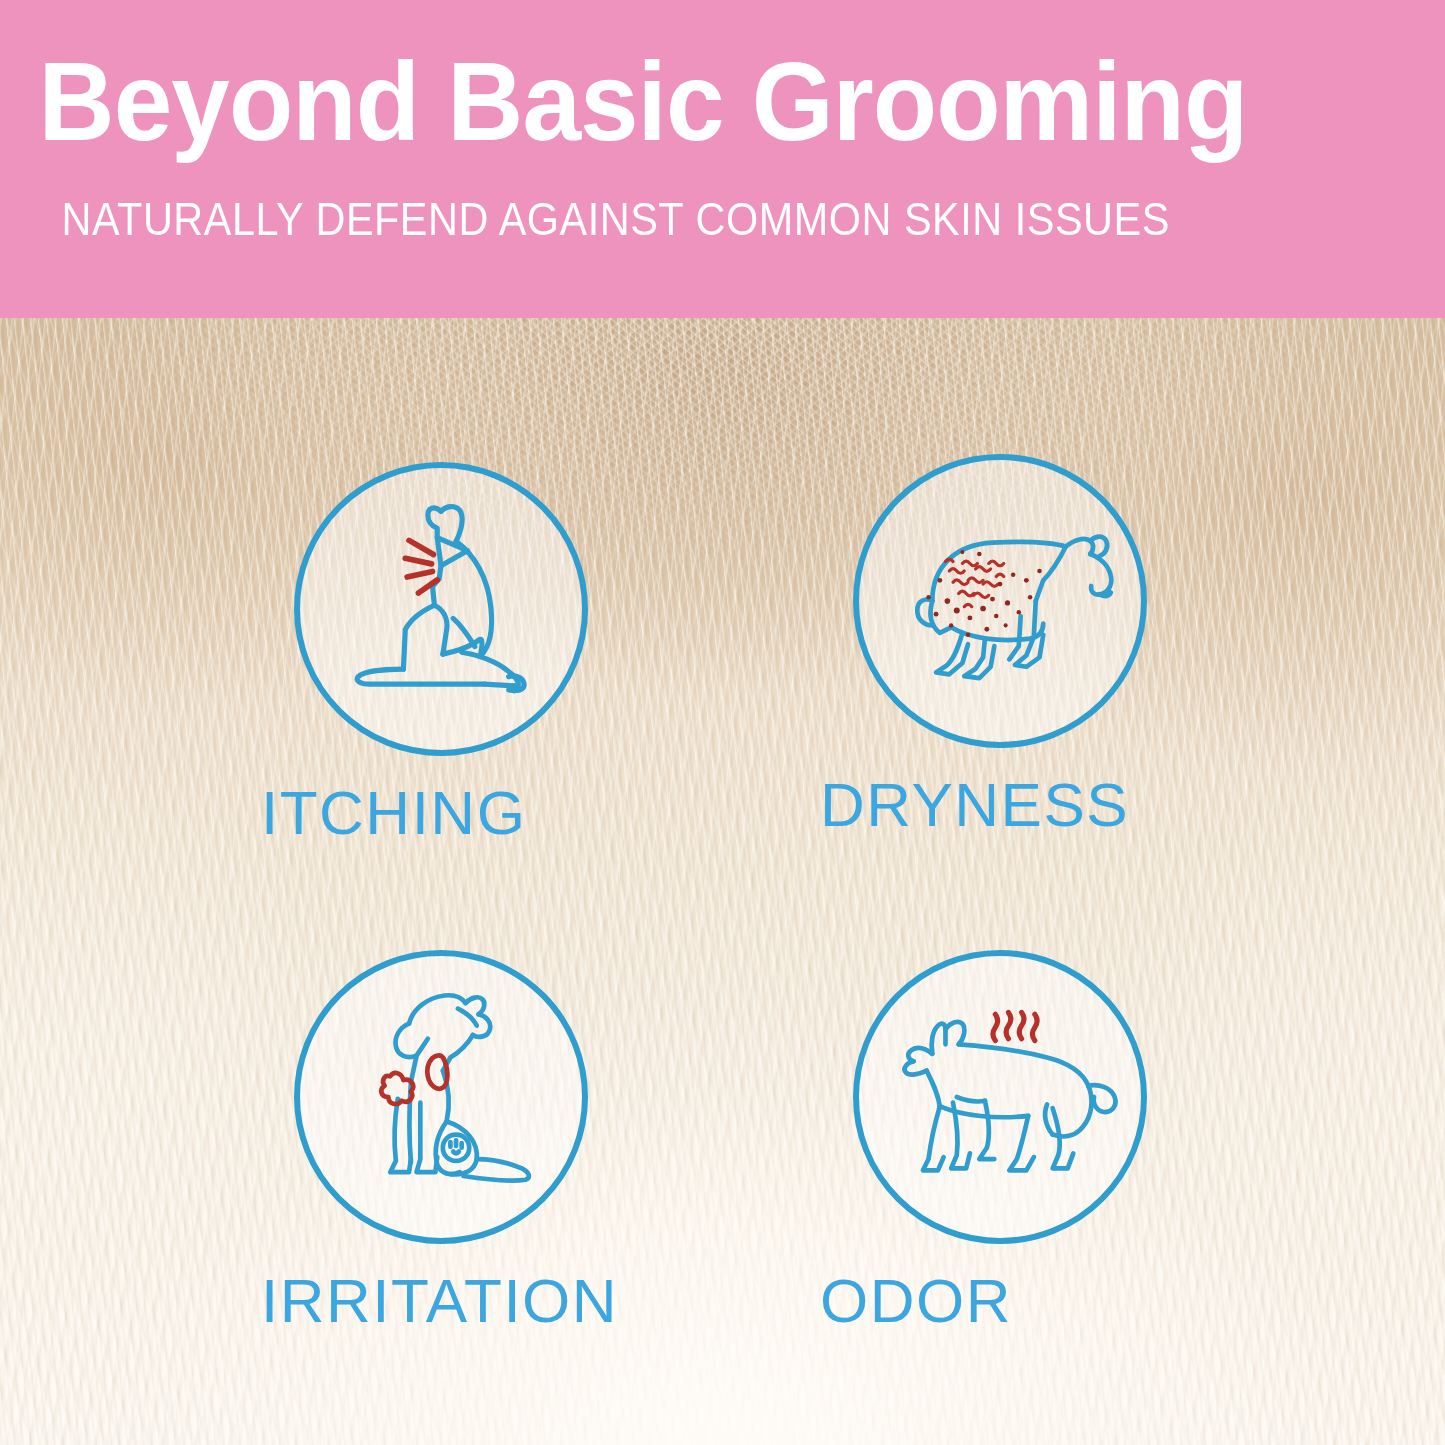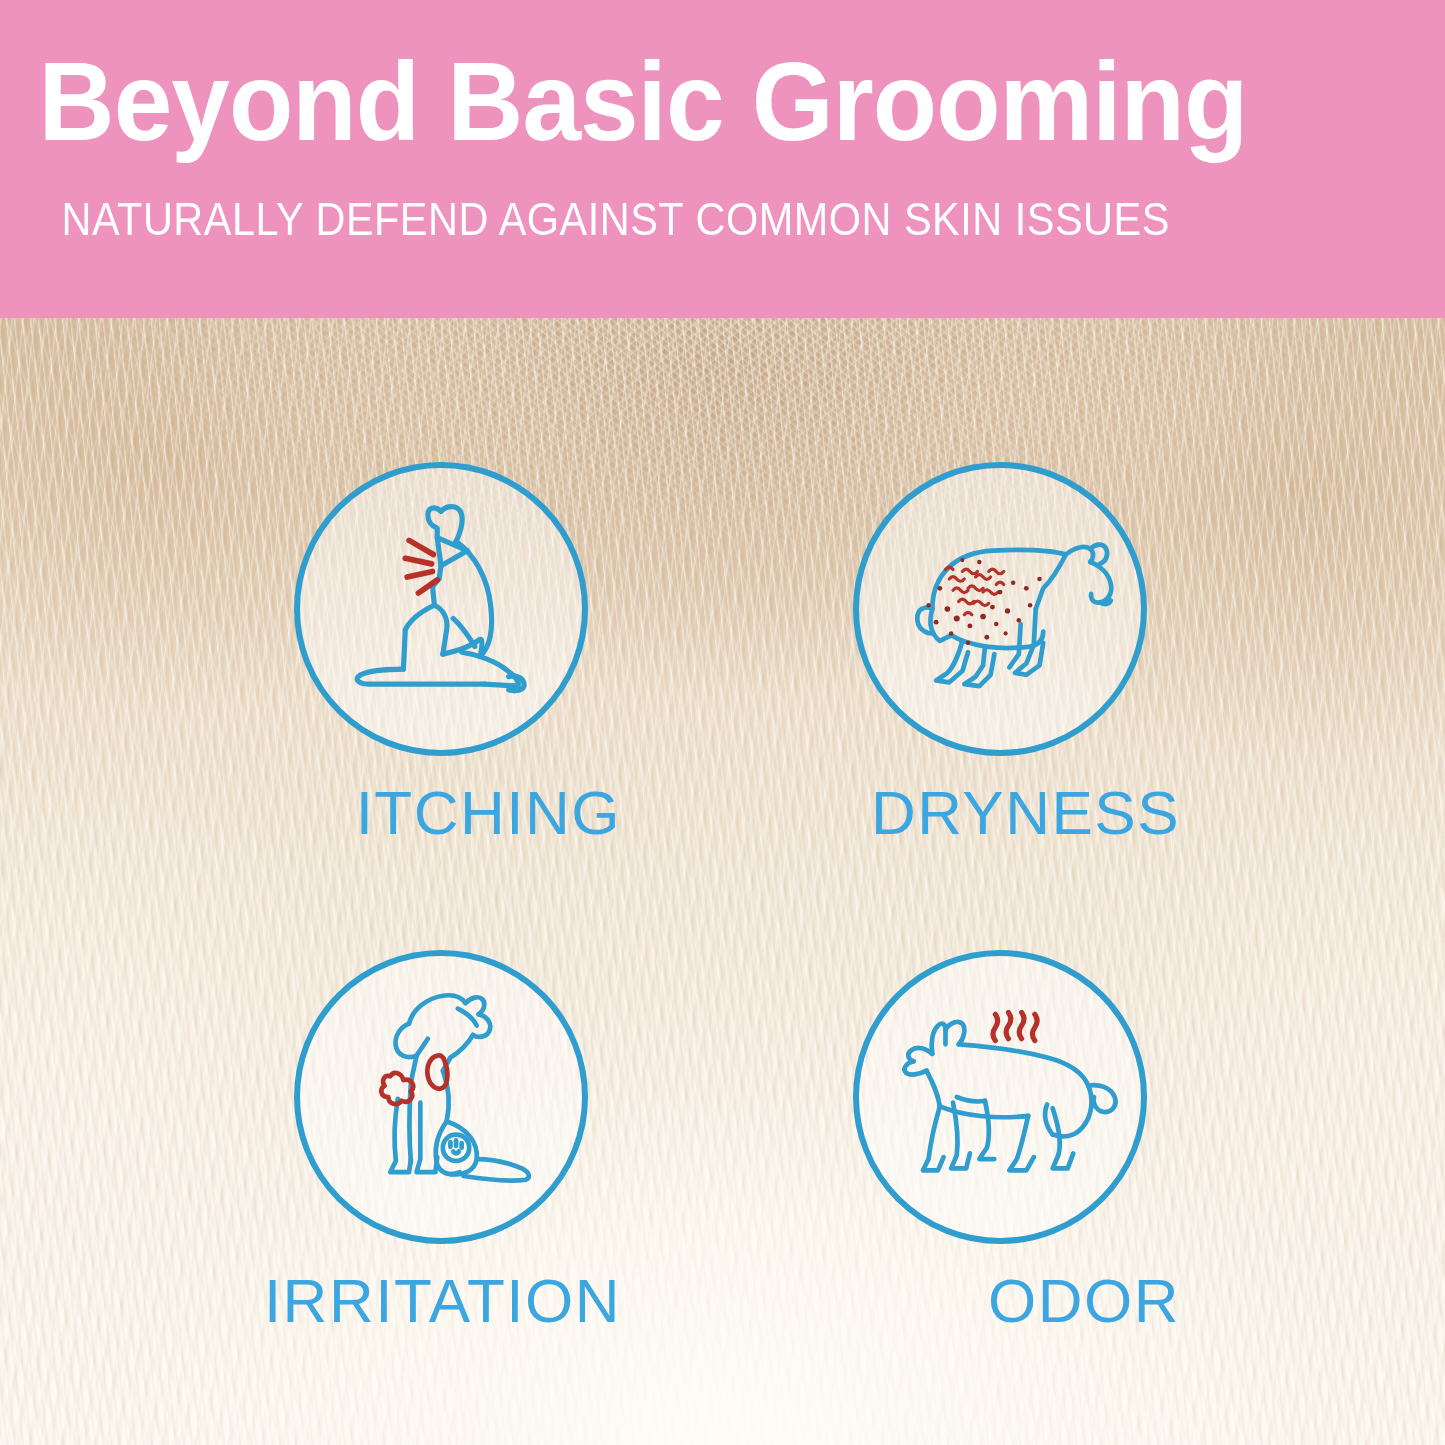--- a/index.html
+++ b/index.html
@@ -134,23 +134,23 @@
     position:absolute;inset:0;
     background:radial-gradient(ellipse 900px 520px at 50% 100%, rgba(255,252,247,0.92) 0%, rgba(255,252,247,0.0) 70%);
     pointer-events:none;
   }
 
   
   .grid{
     position:absolute;left:0;top:318px;width:1445px;height:1127px;
     z-index:20;
   }
-  .cell{position:absolute;width:360px;text-align:right;}
+  .cell{position:absolute;width:360px;text-align:left;}
   .cell-0{left:261px;top:144px;}
-  .cell-1{left:820px;top:144px;}
+  .cell-1{left:820px;top:136px;}
   .cell-2{left:261px;top:632px;}
   .cell-3{left:820px;top:632px;}
 
   .badge{
     position:relative;
     width:294px;height:294px;
     margin:0 auto;
     border-radius:50%;
     border:6px solid #2f9dcd;
     background:rgba(255,255,255,0.45);

